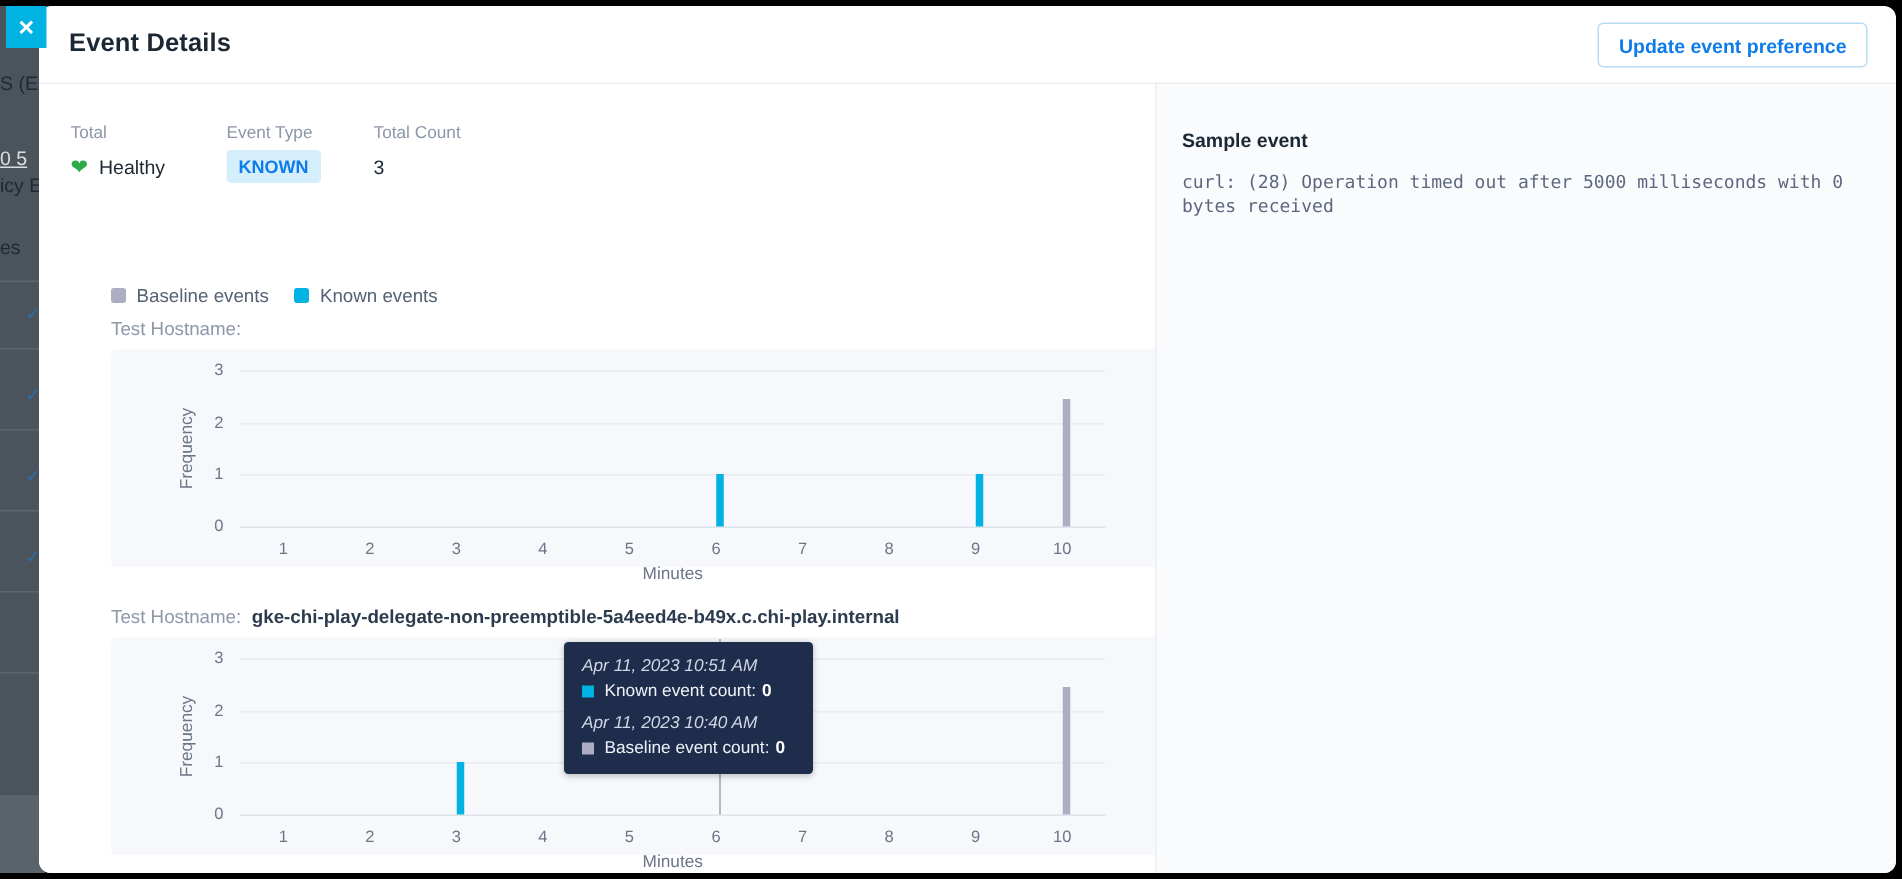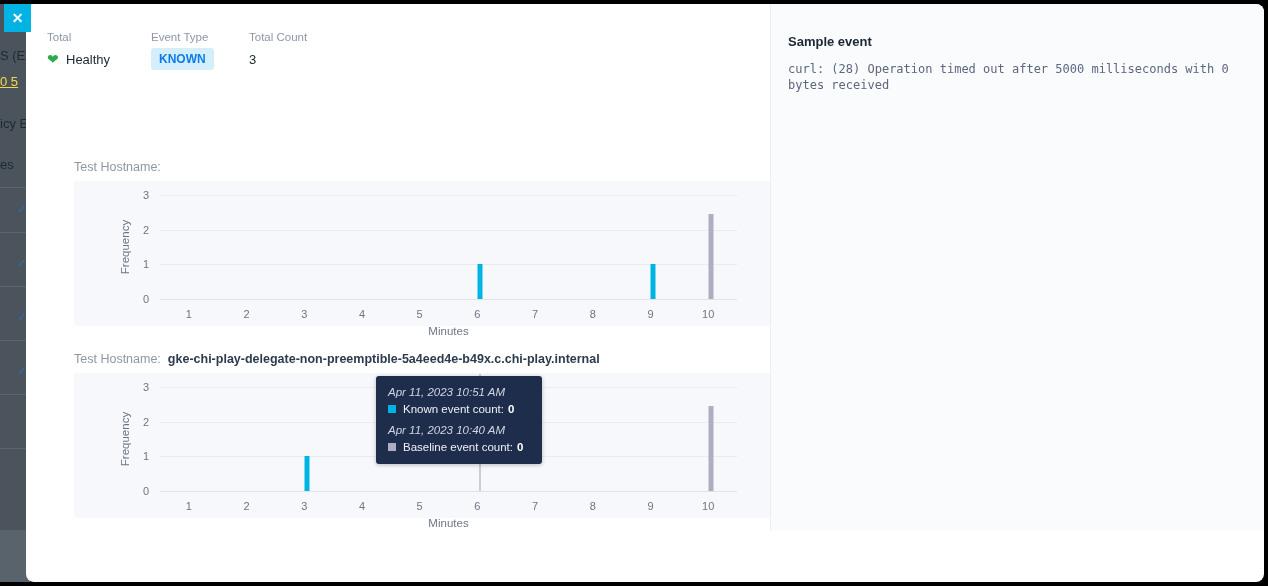--- a/index.html
+++ b/index.html
@@ -21,21 +21,21 @@
     background: #4b545c;
     overflow: hidden;
   }
   .dim-text {
     position: absolute;
     color: #1b2733;
     font-size: 13px;
     white-space: nowrap;
     opacity: .95;
   }
-  .dim-link { color: #fde047; text-decoration: underline; }
+  .dim-link { color: #e5e5e5; text-decoration: underline; margin-top: 24px; }
   .dim-rule {
     position: absolute; left: 0; width: 30px; height: 1px;
     background: rgba(255,255,255,.10);
   }
   .dim-check {
     position: absolute; color: #2c6ea8; font-size: 12px;
   }
   .dim-footer {
     position: absolute; left: 0; bottom: 0; width: 30px; height: 52px;
     background: #59636b;
@@ -260,20 +260,24 @@
     <div class="dim-check" style="left:17px; top:306px;">✓</div>
     <div class="dim-check" style="left:17px; top:360px;">✓</div>
     <div class="dim-footer"></div>
   </div>
 </div>
 
 <button id="close-btn">✕</button>
 
 <div id="modal">
 
+  <div id="modal-header">
+    <div id="page-title">Event Details</div>
+    <button id="update-pref-btn">Update event preference</button>
+  </div>
 
   <div id="modal-body">
 
     <div id="left-pane">
 
       <div class="meta-row">
         <div class="meta-col health">
           <div class="meta-label">Total</div>
           <div class="meta-value">
             <span class="health-icon" style="color: rgb(43, 171, 75);">❤</span>
@@ -285,20 +289,30 @@
           <div class="meta-value">
             <span id="event-type-badge">KNOWN</span>
           </div>
         </div>
         <div class="meta-col">
           <div class="meta-label">Total Count</div>
           <div class="meta-value">3</div>
         </div>
       </div>
 
+      <div id="legend">
+        <div class="legend-item">
+          <span class="legend-swatch" id="lg0" style="background: rgb(173, 173, 196);"></span>
+          <span class="legend-text">Baseline events</span>
+        </div>
+        <div class="legend-item">
+          <span class="legend-swatch" id="lg1" style="background: rgb(0, 179, 227);"></span>
+          <span class="legend-text">Known events</span>
+        </div>
+      </div>
 
       <div class="chart-block" id="chart-block-0" style="top:156px;">
         <div class="hostname-line">
           <span class="hostname-label">Test Hostname:</span>
         </div>
         <div class="chart-panel">
           <div class="plot" id="plot-0">
               <div class="axisline" style="top: 104px;"></div>
               <div class="ytick" style="top: 104px;">0</div>
               <div class="gridline" style="top: 69.3333px;"></div>

